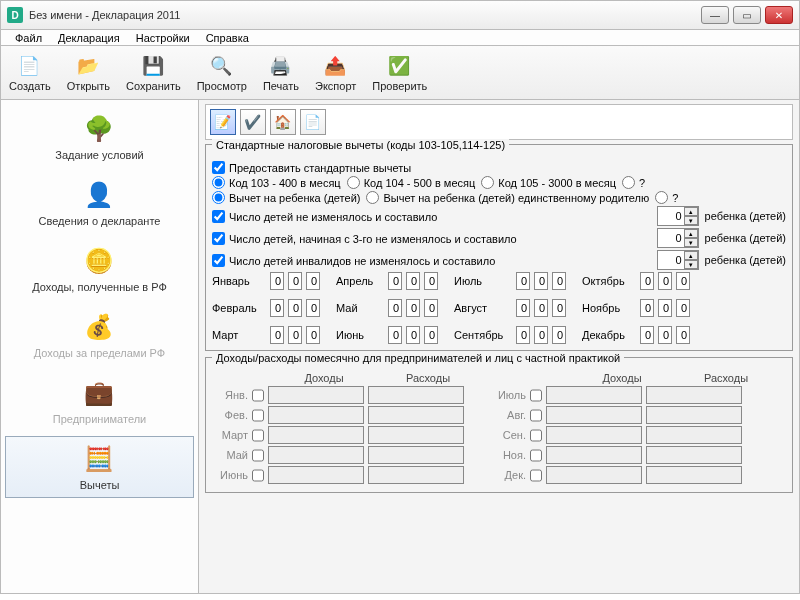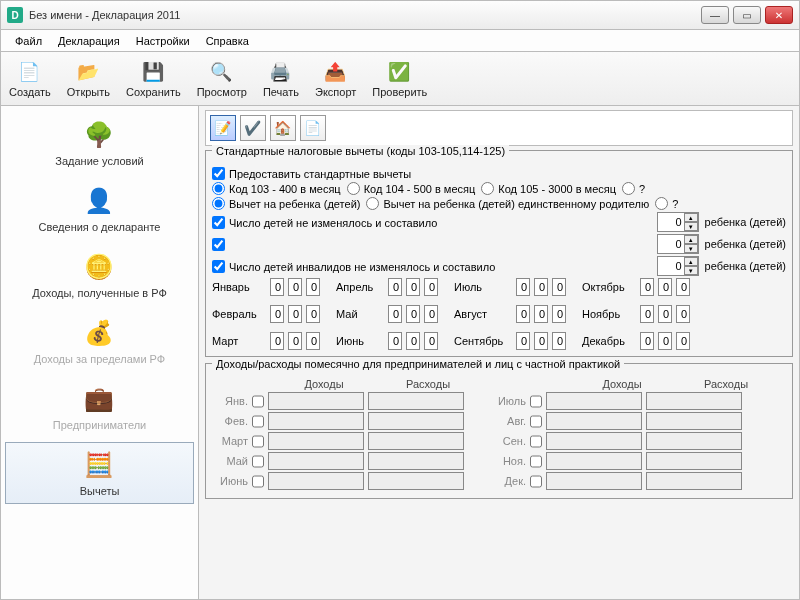--- a/index.html
+++ b/index.html
@@ -7,21 +7,21 @@
 
 
 .titlebar { height: 30px; background: linear-gradient(#fdfdfd,#ececec); border: 1px solid #bbb; display: flex; align-items: center; padding: 0 6px; }
 .titlebar .app-icon { width: 16px; height: 16px; background: #2a8; border-radius: 2px; margin-right: 6px; display:inline-flex;align-items:center;justify-content:center;color:#fff;font-weight:bold;font-size:10px;}
 .titlebar .title { flex: 1; color: #333; }
 .winbtns { display: flex; gap: 4px; }
 .winbtn { width: 28px; height: 18px; border: 1px solid #888; border-radius: 3px; background: linear-gradient(#f8f8f8,#d8d8d8); display:flex;align-items:center;justify-content:center; font-size:10px; color:#333;}
 .winbtn.close { background: linear-gradient(#e77,#c33); color:#fff; border-color:#a22;}
 
 
-.menubar { height: 22px; border: 1px solid #bbb; border-top:0; display: flex; align-items: center; padding: 0 8px; gap: 4px; background:#fdfdfd;}
+.menubar { height: 16px; border: 1px solid #bbb; border-top:0; display: flex; align-items: center; padding: 0 8px; gap: 4px; background:#fdfdfd;}
 .menubar span { padding: 2px 6px; cursor:default;}
 
 
 .toolbar { height: 54px; border: 1px solid #bbb; border-top:0; display: flex; align-items: center; padding: 2px 8px; gap: 16px; background: linear-gradient(#fafafa,#eee);}
 .tbtn { display:flex; flex-direction:column; align-items:center; gap:2px; cursor:default;}
 .tbtn .ico { width:24px; height:24px; display:flex;align-items:center;justify-content:center;font-size:18px;}
 .tbtn .lbl { font-size:11px; color:#222;}
 
 
 .main { display:flex; height: calc(600px - 30px - 22px - 54px); border:1px solid #bbb; border-top:0;}
@@ -207,20 +207,21 @@
               <button>▲</button>
               <button>▼</button>
             </span>
           </span>
         <span>ребенка (детей)</span>
       </div>
 
       <div class="row">
         <label>
             <input type="checkbox" checked="" style="">
+            <span>Число детей, начиная с 3-го не изменялось и составило</span>
           </label>
         <span style="flex:1"></span>
         <span class="spinwrap">
             <input type="text" value="0" style="">
             <span class="spinbtns">
               <button>▲</button>
               <button>▼</button>
             </span>
           </span>
         <span>ребенка (детей)</span>

